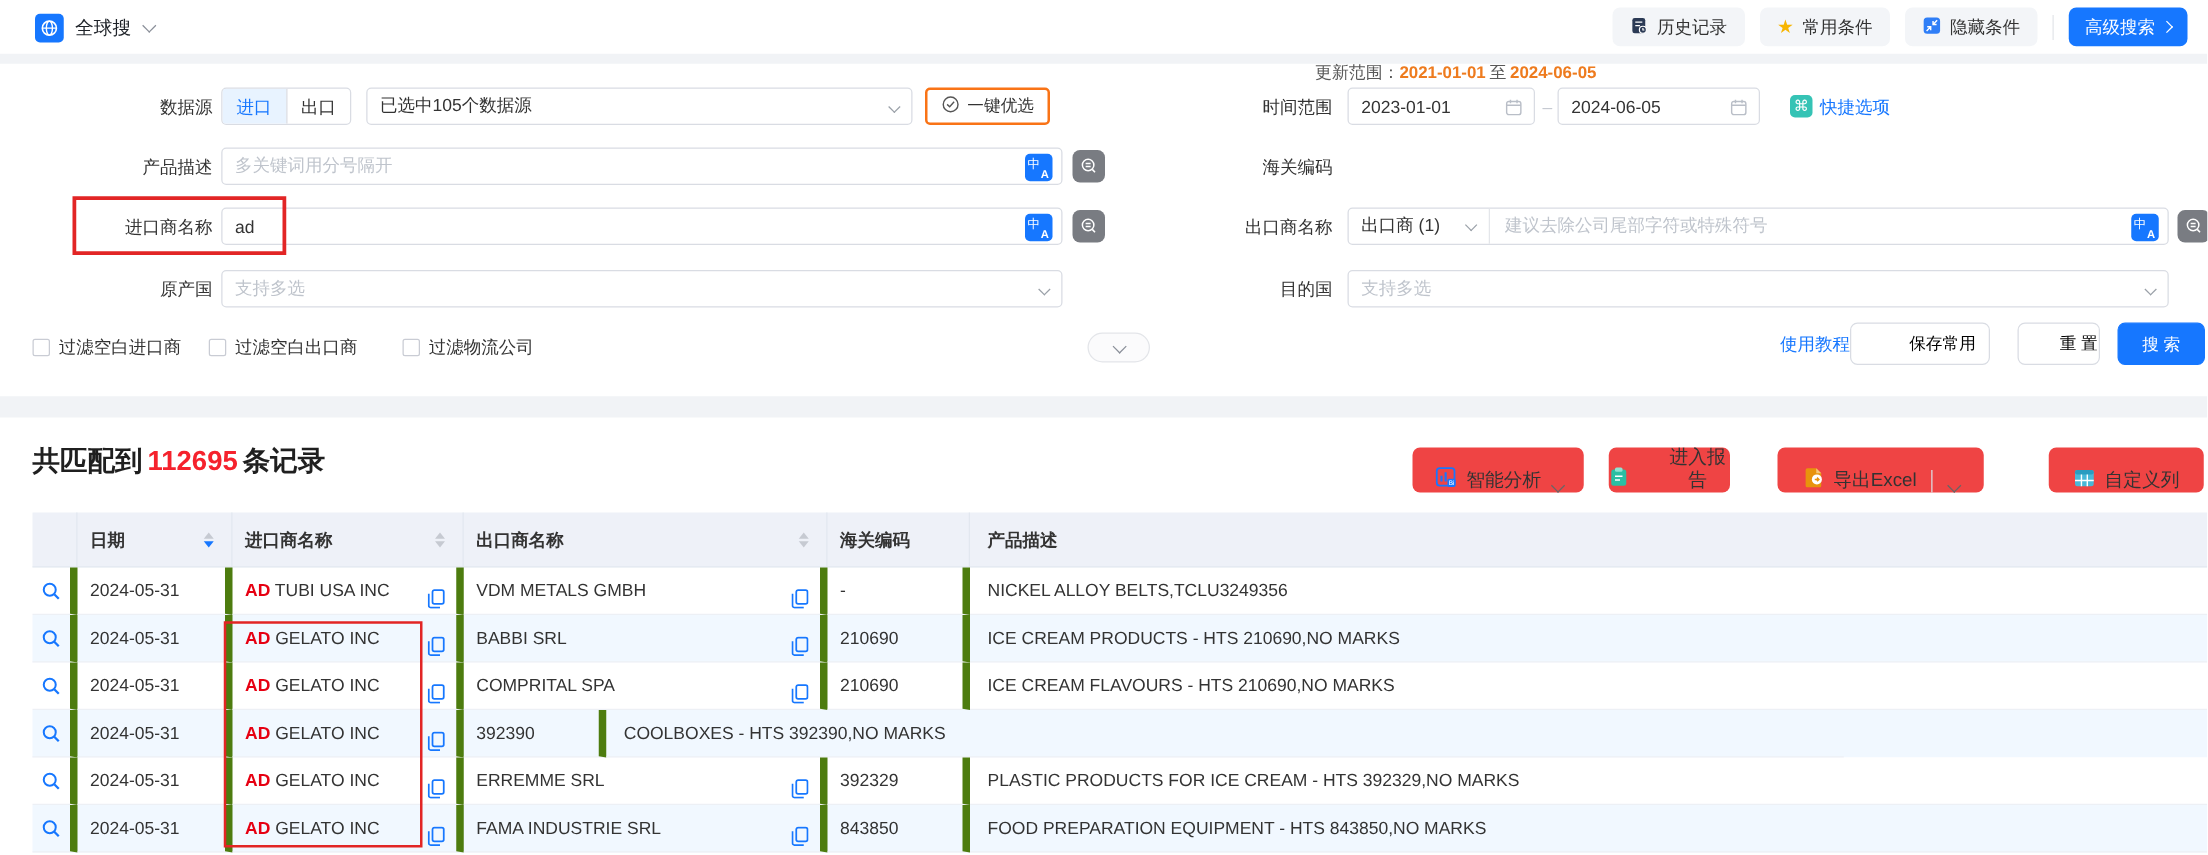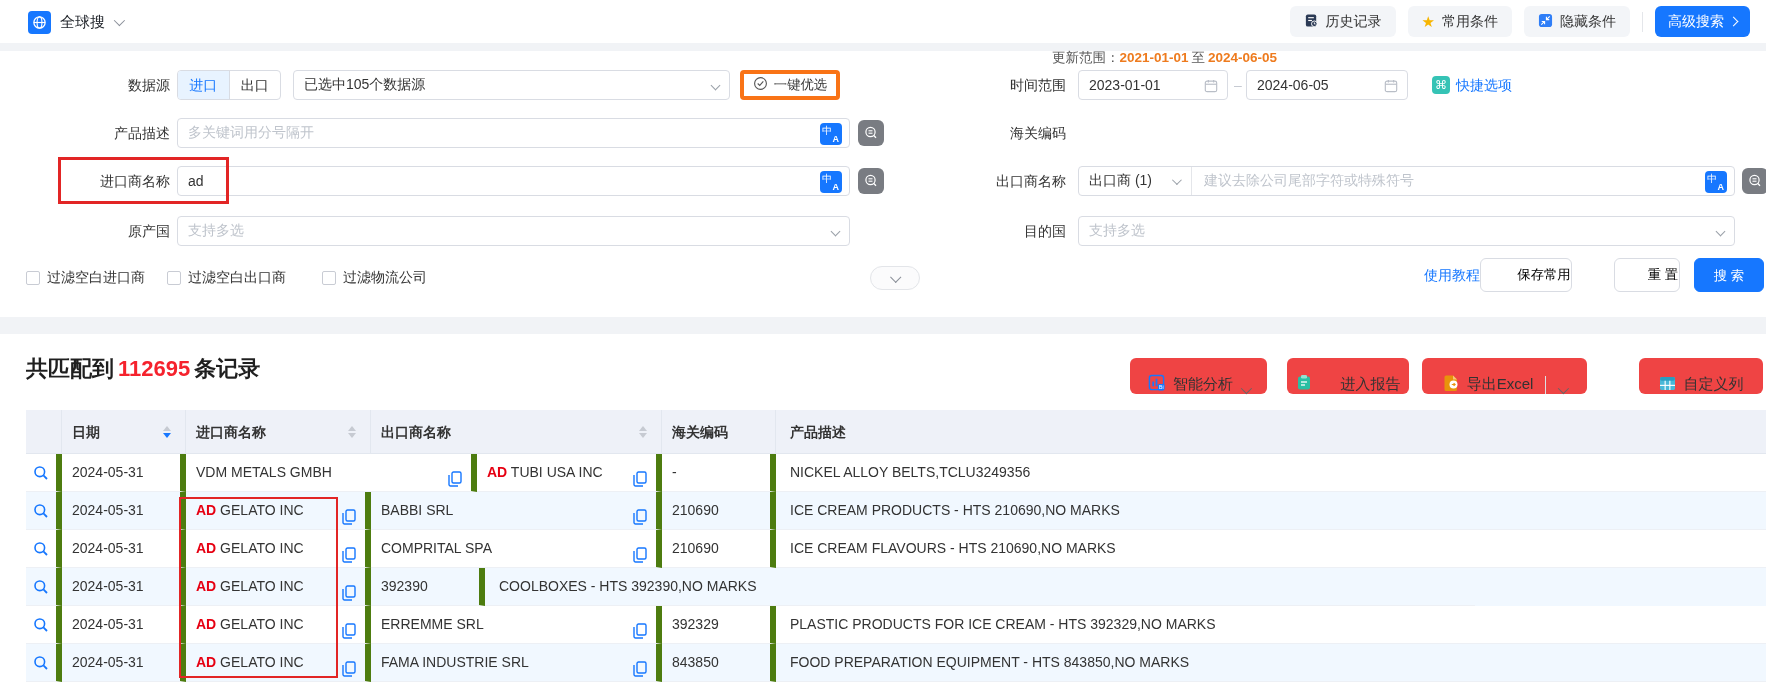--- a/index.html
+++ b/index.html
@@ -40,21 +40,21 @@
   .ph { color:#bfc4cc; white-space:nowrap; overflow:hidden; }
   .val { color:#333; }
   .chev-in { position:absolute; right:10px; top:11px; width:7px; height:7px; border-right:1.4px solid #9aa0a8; border-bottom:1.4px solid #9aa0a8; transform:rotate(45deg); }
 
   
   .tabs { position:absolute; left:177px; width:104px; height:30px; border:1px solid #d9dce3; border-radius:4px; display:flex; overflow:hidden; background:#fff; }
   .tab { flex:1; text-align:center; line-height:28px; cursor:pointer; color:#333; }
   .tab.active { background:#e8f3ff; color:#1677ff; }
   .tab + .tab { border-left:1px solid #d9dce3; }
 
-  .btn-outline { position:absolute; height:30px; border:4px solid #f97316; border-radius:4px; background:#fff; display:flex; align-items:center; justify-content:center; gap:6px; cursor:pointer; color:#333; }
+  .btn-outline { position:absolute; height:30px; border:2px solid #f97316; border-radius:4px; background:#fff; display:flex; align-items:center; justify-content:center; gap:6px; cursor:pointer; color:#333; }
 
   
   .tr-icon { position:absolute; right:7px; top:4px; width:22px; height:22px; border-radius:4px; background:#1677ff; cursor:pointer; }
   .tr-icon .zh { position:absolute; left:2px; top:1px; color:#fff; font-size:10px; }
   .tr-icon .en { position:absolute; right:3px; bottom:1px; color:#fff; font-size:9px; font-weight:bold; }
   .gray-btn { position:absolute; width:26px; height:26px; border-radius:6px; background:#797c82; display:flex; align-items:center; justify-content:center; cursor:pointer; }
 
   .cal { position:absolute; right:9px; top:8px; }
 
   .kbd-icon { position:absolute; width:18px; height:18px; border-radius:4px; background:#35c3b5; color:#fff; font-size:12px; line-height:18px; text-align:center; }
@@ -285,21 +285,21 @@
     <label class="cb-item" style="left:322px;">
       <span class="cb"></span>
       <span>过滤物流公司</span>
     </label>
     <span class="pill">
         <span class="chev"></span>
       </span>
   </div>
   <div class="form-actions">
     <span class="link" style="position:absolute; left:1424px; line-height:34px;">使用教程</span>
-    <button class="fa-btn" style="left:1480px; width:92px;padding-left:36px;">保存常用</button>
+    <button class="fa-btn" style="left:1480px; width:112px;padding-left:36px;">保存常用</button>
     <button class="fa-btn" style="left:1614px; width:66px;padding-left:32px;">重 置</button>
     <button class="fa-btn fa-primary" style="left:1694px; width:70px;">搜 索</button>
   </div>
 
   <div class="redbox redbox-form"></div>
   <div class="strip strip2"></div>
 
   <div class="res-title">
     <span>共匹配到</span><span class="cnt">112695</span><span>条记录</span>
   </div>
@@ -308,21 +308,21 @@
     <span><svg width="17" height="17" viewBox="0 0 18 18">
           <rect x="1.5" y="1.5" width="15" height="15" rx="2.5" fill="none" stroke="#1677ff" stroke-width="1.5"></rect>
           <line x1="5.5" y1="13" x2="5.5" y2="8" stroke="#1677ff" stroke-width="1.8"></line>
           <line x1="9" y1="13" x2="9" y2="5" stroke="#1677ff" stroke-width="1.8"></line>
           <rect x="10.5" y="10.5" width="7" height="7" rx="1.5" fill="#1677ff"></rect>
           <text x="11.6" y="16.2" font-size="5.5" fill="#fff" font-family="sans-serif">Bi</text>
         </svg></span>
     <span>智能分析</span>
     <span class="tb-chev"></span>
   </button>
-  <button class="toolbar-btn" style="left:1287px; width:122px;gap:29px;">
+  <button class="toolbar-btn" style="left:1287px; width:97px;gap:29px;">
     <span><svg width="16" height="17" viewBox="0 0 16 17">
           <rect x="2" y="2.5" width="12" height="13" rx="2" fill="#2bbfa3"></rect>
           <rect x="5" y="1" width="6" height="3.4" rx="1.2" fill="#8fe3d2"></rect>
           <line x1="5" y1="8" x2="11" y2="8" stroke="#fff" stroke-width="1.3"></line>
           <line x1="5" y1="11" x2="9" y2="11" stroke="#fff" stroke-width="1.3"></line>
         </svg></span>
     <span>进入报告</span>
   </button>
   <button class="toolbar-btn" style="left:1422px; width:165px;">
     <span><svg width="16" height="17" viewBox="0 0 16 17">
@@ -381,25 +381,25 @@
     <div class="trow tbody-row">
       <div class="cell c0">
           <span class="mag">
             <svg width="16" height="16" viewBox="0 0 16 16">
               <circle cx="6.8" cy="6.8" r="4.8" fill="none" stroke="#1677ff" stroke-width="1.6"></circle>
               <line x1="10.4" y1="10.4" x2="14" y2="14" stroke="#1677ff" stroke-width="1.8"></line>
             </svg>
           </span>
         </div>
       <div class="cell c1">2024-05-31</div>
+      <div class="cell c2"><span class="ad">AD</span><span> TUBI USA INC</span><span class="copy-ic"><svg width="14" height="16" viewBox="0 0 14 16">
+              <rect x="4" y="1" width="9" height="11" rx="1.5" fill="none" stroke="#1677ff" stroke-width="1.4"></rect>
+              <path d="M10 15 h-7.5 a1.5 1.5 0 0 1 -1.5 -1.5 v-9.5" fill="none" stroke="#1677ff" stroke-width="1.4"></path>
+            </svg></span></div>
       <div class="cell c3"><span>VDM METALS GMBH</span><span class="copy-ic"><svg width="14" height="16" viewBox="0 0 14 16">
-              <rect x="4" y="1" width="9" height="11" rx="1.5" fill="none" stroke="#1677ff" stroke-width="1.4"></rect>
-              <path d="M10 15 h-7.5 a1.5 1.5 0 0 1 -1.5 -1.5 v-9.5" fill="none" stroke="#1677ff" stroke-width="1.4"></path>
-            </svg></span></div>
-      <div class="cell c2"><span class="ad">AD</span><span> TUBI USA INC</span><span class="copy-ic"><svg width="14" height="16" viewBox="0 0 14 16">
               <rect x="4" y="1" width="9" height="11" rx="1.5" fill="none" stroke="#1677ff" stroke-width="1.4"></rect>
               <path d="M10 15 h-7.5 a1.5 1.5 0 0 1 -1.5 -1.5 v-9.5" fill="none" stroke="#1677ff" stroke-width="1.4"></path>
             </svg></span></div>
       <div class="cell c4">-</div>
       <div class="cell c5">NICKEL ALLOY BELTS,TCLU3249356</div>
     </div>
 
     <div class="trow tbody-row even">
       <div class="cell c0">
           <span class="mag">

